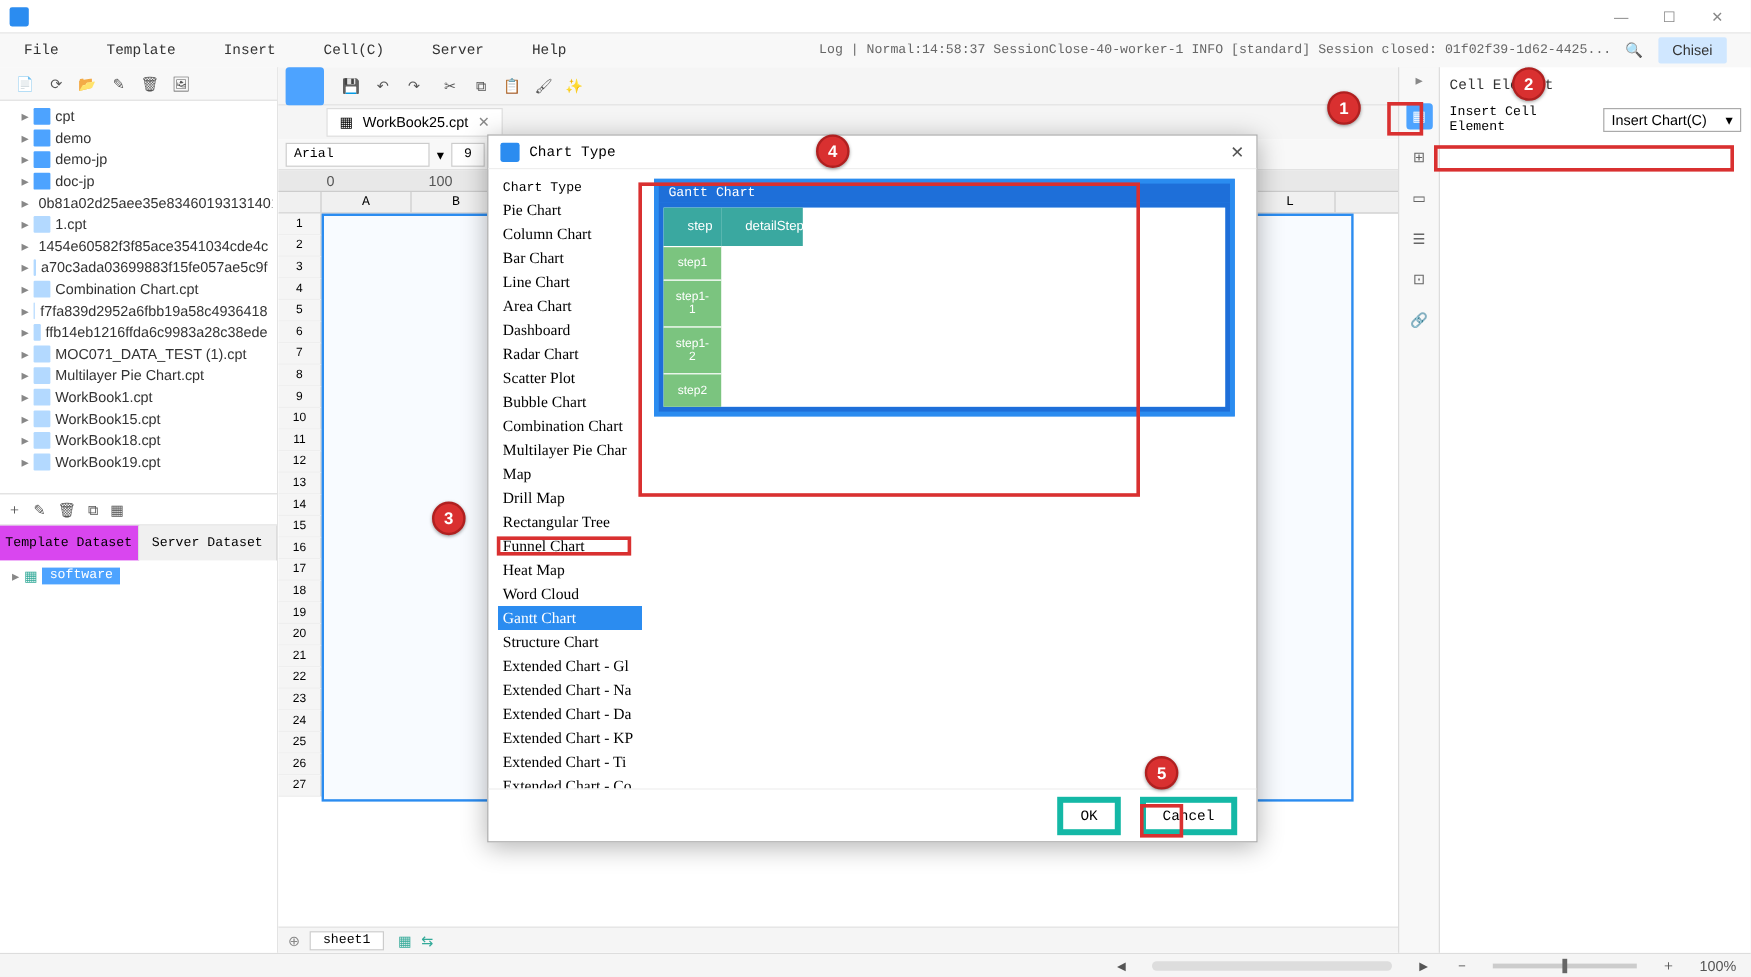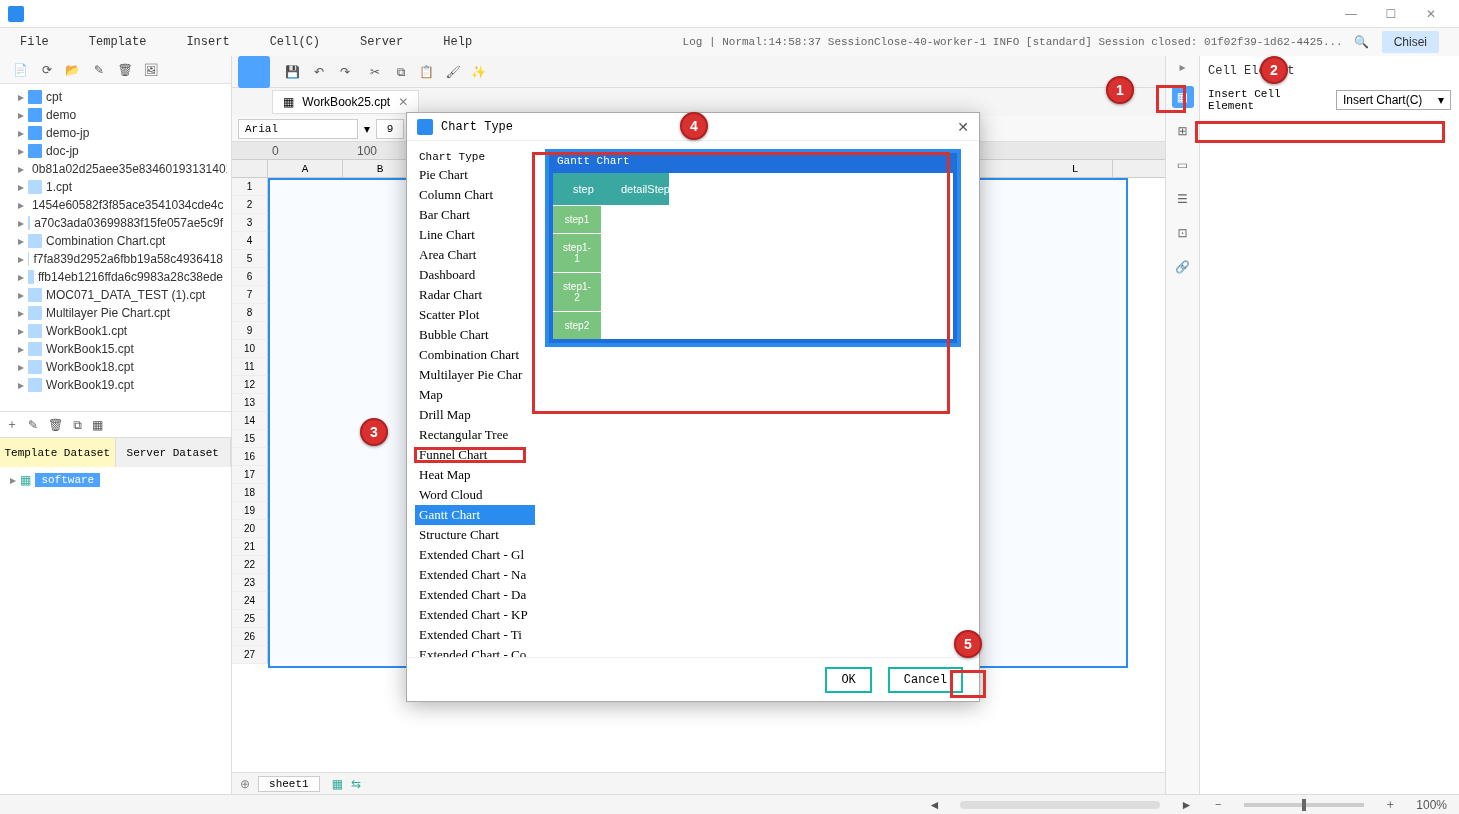--- a/index.html
+++ b/index.html
@@ -30,21 +30,21 @@
 .file-tree .item { display:flex; align-items:center; padding:2px 4px 2px 14px; font-family:"Courier New",monospace; font-size:11px; color:#333; white-space:nowrap; overflow:hidden; }
 .file-tree .item .ico { width:14px; height:14px; margin-right:4px; }
 .folder-ico { background:#4da3ff; border-radius:1px; }
 .file-ico { background:#b3d9ff; border-radius:1px; }
 
 .ds-toolbar { height:26px; border-top:1px solid #ddd; display:flex; align-items:center; padding:0 6px; gap:10px; }
 .ds-toolbar .ico { color:#555; cursor:pointer; }
 
 .ds-tabs { height:30px; display:flex; border-top:1px solid #ddd; }
 .ds-tabs .t { flex:1; text-align:center; line-height:30px; font-family:"Courier New",monospace; font-size:11px; border-right:1px solid #ddd; background:#fff; cursor:pointer; }
-.ds-tabs .t.active { background:#fef9c3; }
+.ds-tabs .t.active { background:#d946ef; }
 .ds-tabs .t.inactive { background:#f0f0f0; }
 
 .ds-list { flex:1; padding:4px; }
 .ds-list .ds-item { display:flex; align-items:center; padding:2px 6px; }
 .ds-list .ds-item .nm { background:#4da3ff; color:#fff; padding:1px 6px; font-family:"Courier New",monospace; font-size:11px; }
 
 .center-pane { flex:1; background:#fff; display:flex; flex-direction:column; position:relative; }
 .editor-toolbar { height:32px; background:#f5f5f5; display:flex; align-items:center; padding:0 6px; gap:4px; border-bottom:1px solid #ddd; }
 .editor-toolbar .btn { width:22px; height:22px; display:flex; align-items:center; justify-content:center; color:#555; cursor:pointer; }
 .editor-toolbar .big { width:32px; height:32px; background:#4da3ff; border-radius:3px; margin-right:8px; }
@@ -75,21 +75,21 @@
 .right-rail .r-ico.active { background:#4da3ff; color:#fff; }
 
 .right-pane { width:260px; background:#fff; border-left:1px solid #ddd; padding:8px; }
 .right-pane .hdr { font-family:"Courier New",monospace; color:#333; margin-bottom:10px; }
 .right-pane .row-f { display:flex; align-items:center; margin-bottom:8px; gap:8px; }
 .right-pane .row-f .lbl { width:120px; font-family:"Courier New",monospace; font-size:11px; }
 .right-pane .row-f input, .right-pane .row-f .sel { flex:1; height:20px; border:1px solid #aaa; padding:0 6px; font-family:"Courier New",monospace; font-size:11px; background:#fff; }
 .right-pane .row-f .sel { display:flex; align-items:center; justify-content:space-between; }
 
 
-.dialog { position:absolute; left:406px; top:112px; width:574px; height:590px; background:#fff; border:1px solid #aaa; box-shadow:0 4px 20px rgba(0,0,0,0.3); display:flex; flex-direction:column; }
+.dialog { position:absolute; left:406px; top:112px; width:642px; height:590px; background:#fff; border:1px solid #aaa; box-shadow:0 4px 20px rgba(0,0,0,0.3); display:flex; flex-direction:column; }
 .dialog .dlg-title { height:28px; display:flex; align-items:center; padding:0 10px; border-bottom:1px solid #eee; }
 .dialog .dlg-title .ico { width:16px; height:16px; background:#2b8cf0; border-radius:2px; margin-right:8px; }
 .dialog .dlg-title .txt { flex:1; font-family:"Courier New",monospace; }
 .dialog .dlg-title .x { cursor:pointer; color:#555; font-size:14px; }
 .dialog .dlg-body { flex:1; display:flex; padding:8px; gap:0; overflow:hidden; }
 .chart-list { width:120px; border:0; }
 .chart-list .cl-hdr { font-family:"Courier New",monospace; font-size:11px; padding:2px 4px; }
 .chart-list .cl-item { font-family:Liberation Serif, serif; font-size:13px; padding:2px 4px; white-space:nowrap; cursor:pointer; }
 .chart-list .cl-item.selected { background:#2b8cf0; color:#fff; }
 .chart-list .scroller { height:14px; margin-top:8px; display:flex; align-items:center; justify-content:space-between; border:1px solid #ccc; }
@@ -106,21 +106,21 @@
 .gantt-step { background:#7bc47f; color:#fff; padding:8px; font-size:10px; text-align:center; border-top:1px solid #fff; }
 .gantt-right { flex:1; }
 .gantt-year { background:#3aa8a0; color:#fff; text-align:center; font-size:11px; padding:4px; }
 .gantt-months { display:flex; }
 .gantt-months .m { flex:1; text-align:center; font-size:10px; color:#888; padding:6px 0; border-left:1px solid #eee; }
 .gantt-rows .gr { height:32px; border-top:1px solid #eee; position:relative; }
 .gantt-bar { position:absolute; height:18px; top:7px; background:#7ba7d9; }
 .gantt-bar .fill { height:100%; background:#2b5fa0; }
 
 .dlg-footer { height:44px; display:flex; align-items:center; justify-content:flex-end; padding:0 16px; gap:16px; border-top:1px solid #eee; }
-.dlg-footer .btn { padding:4px 14px; border:2px solid #14b8a6; background:#fff; font-family:"Courier New",monospace; cursor:pointer; }
+.dlg-footer .btn { padding:4px 14px; border:5px solid #14b8a6; background:#fff; font-family:"Courier New",monospace; cursor:pointer; }
 
 
 .sheet-tabs { height:22px; background:#f5f5f5; display:flex; align-items:center; padding:0 8px; border-top:1px solid #ddd; }
 .sheet-tabs .sht { background:#fff; border:1px solid #ccc; padding:1px 10px; font-family:"Courier New",monospace; font-size:11px; }
 .statusbar { height:20px; background:#f5f5f5; border-top:1px solid #ddd; display:flex; align-items:center; justify-content:flex-end; padding:0 12px; gap:20px; font-size:11px; color:#555; }
 
 
 .marker { position:absolute; width:28px; height:28px; border-radius:50%; background:#d93030; color:#fff; display:flex; align-items:center; justify-content:center; font-weight:bold; font-size:14px; z-index:200; border:2px solid #b02020; box-shadow:0 1px 3px rgba(0,0,0,0.4); }
 .redbox { position:absolute; border:3px solid #d93030; z-index:199; pointer-events:none; }
 </style>

